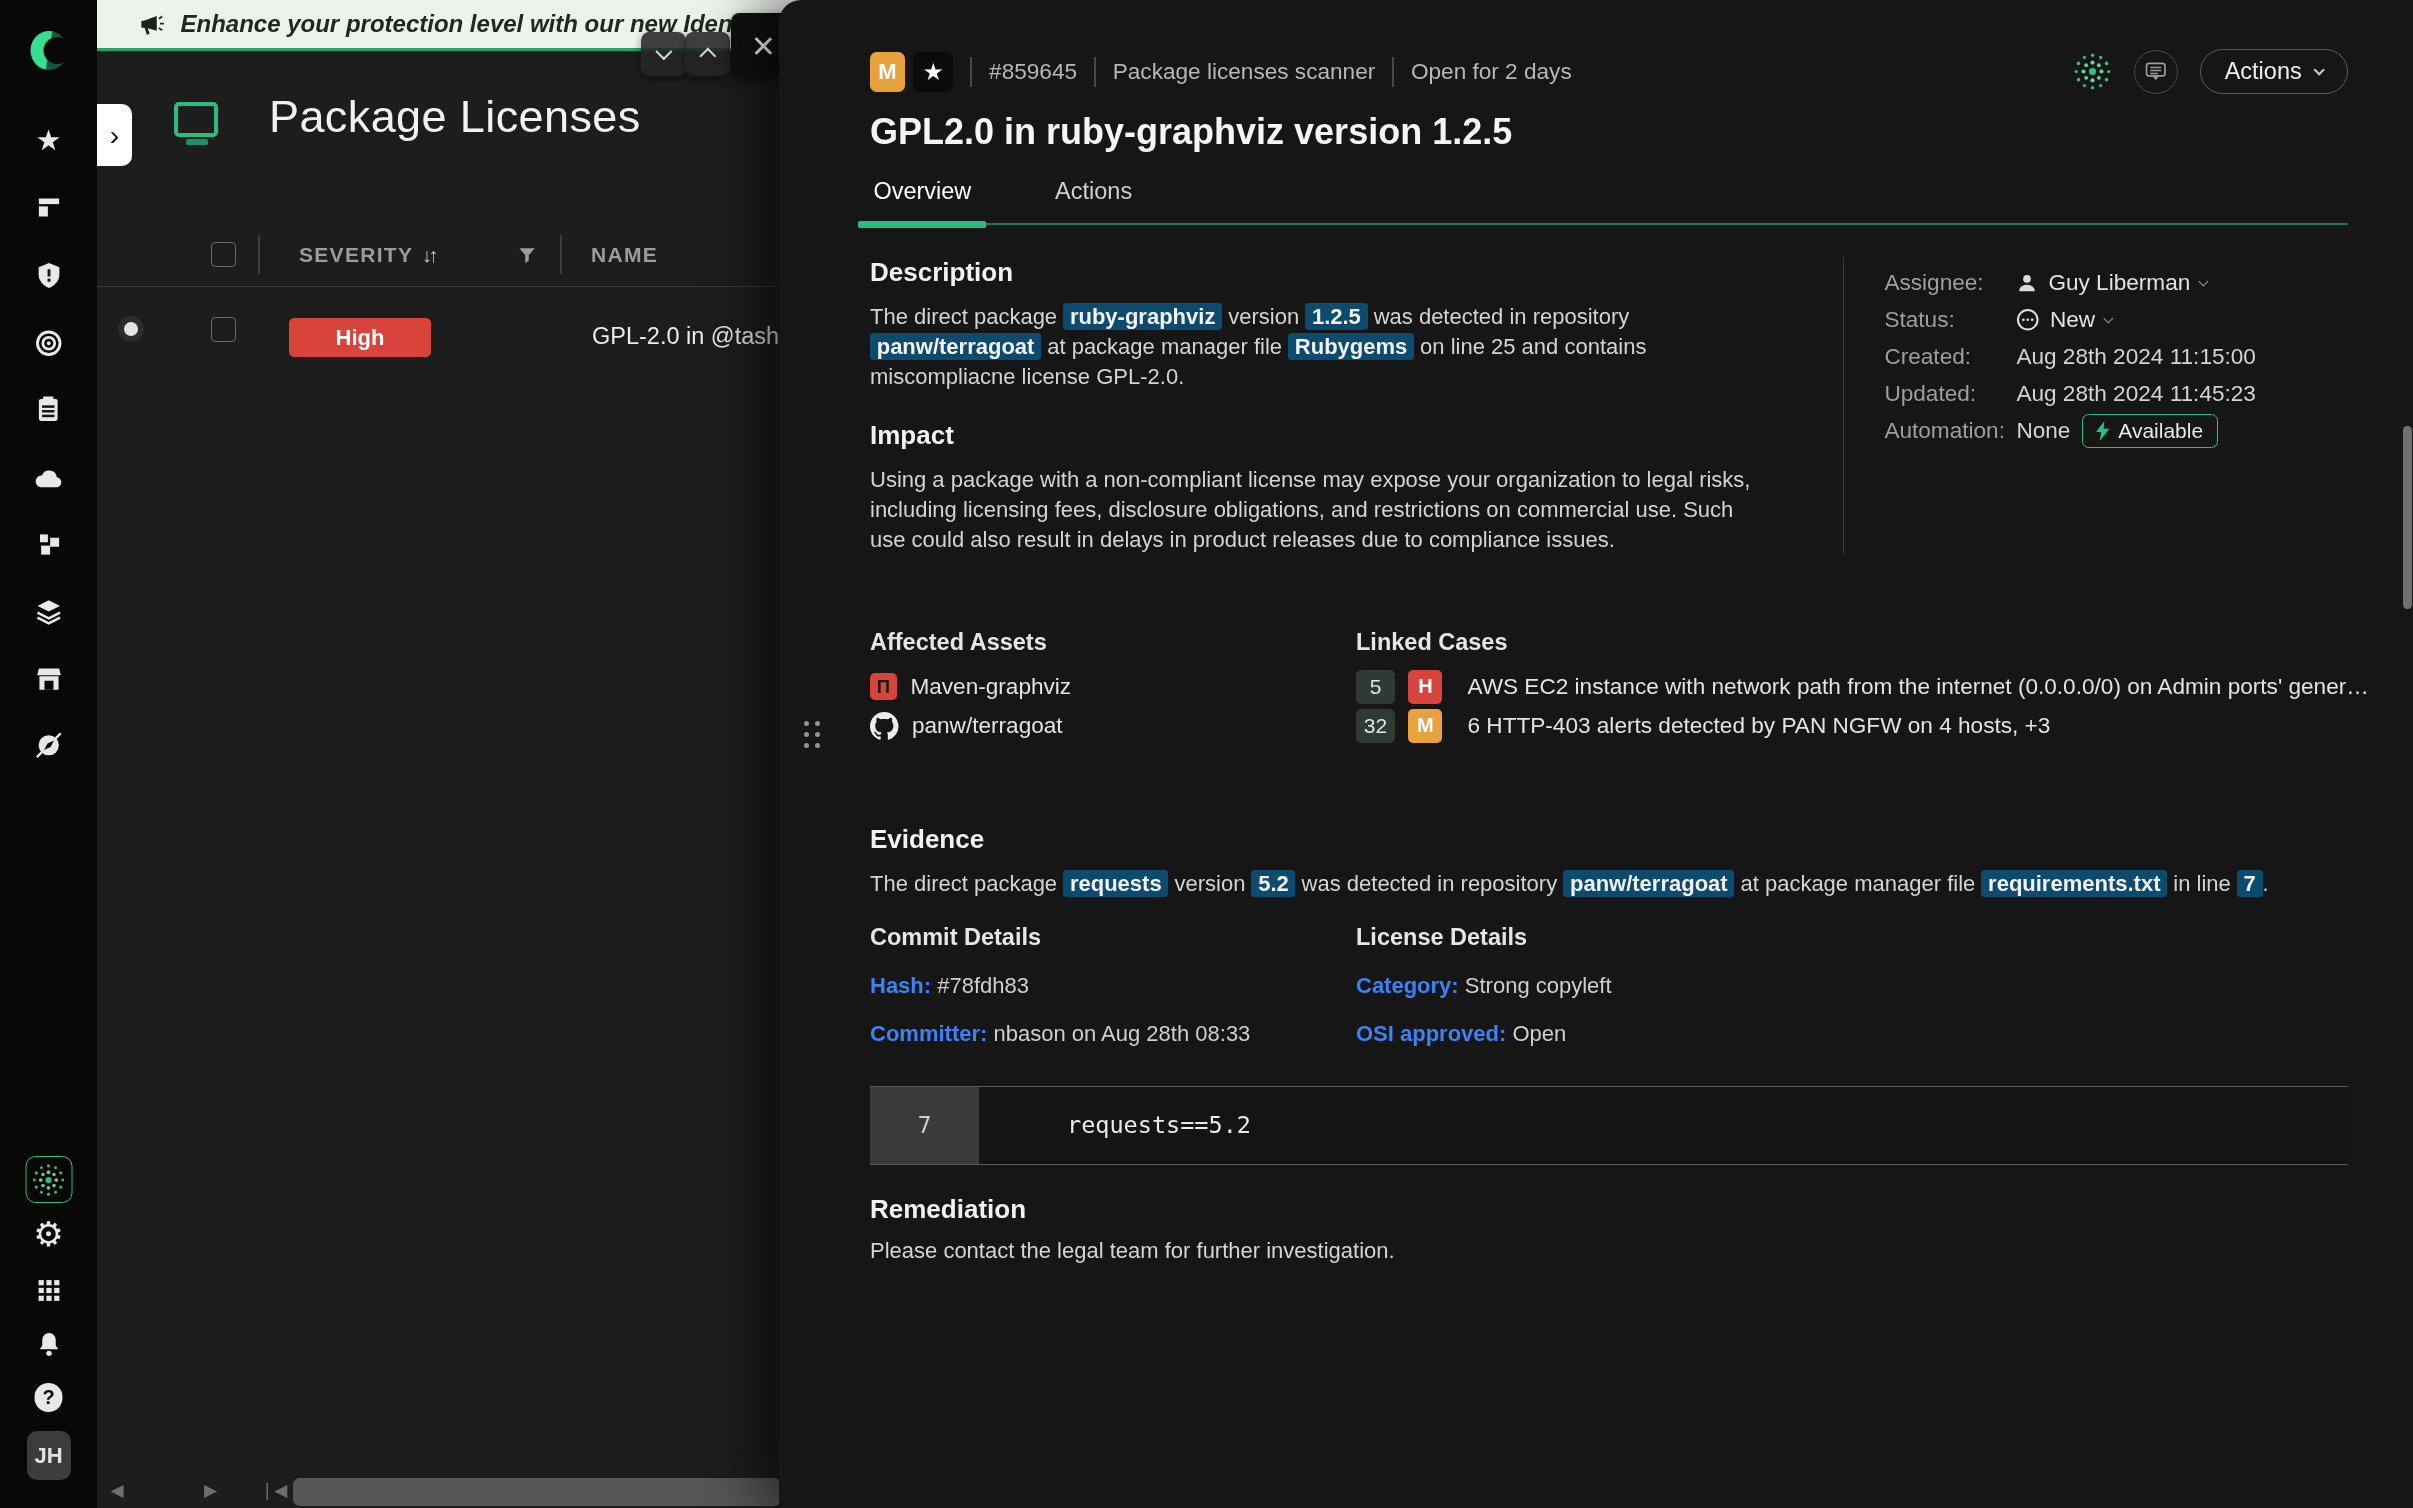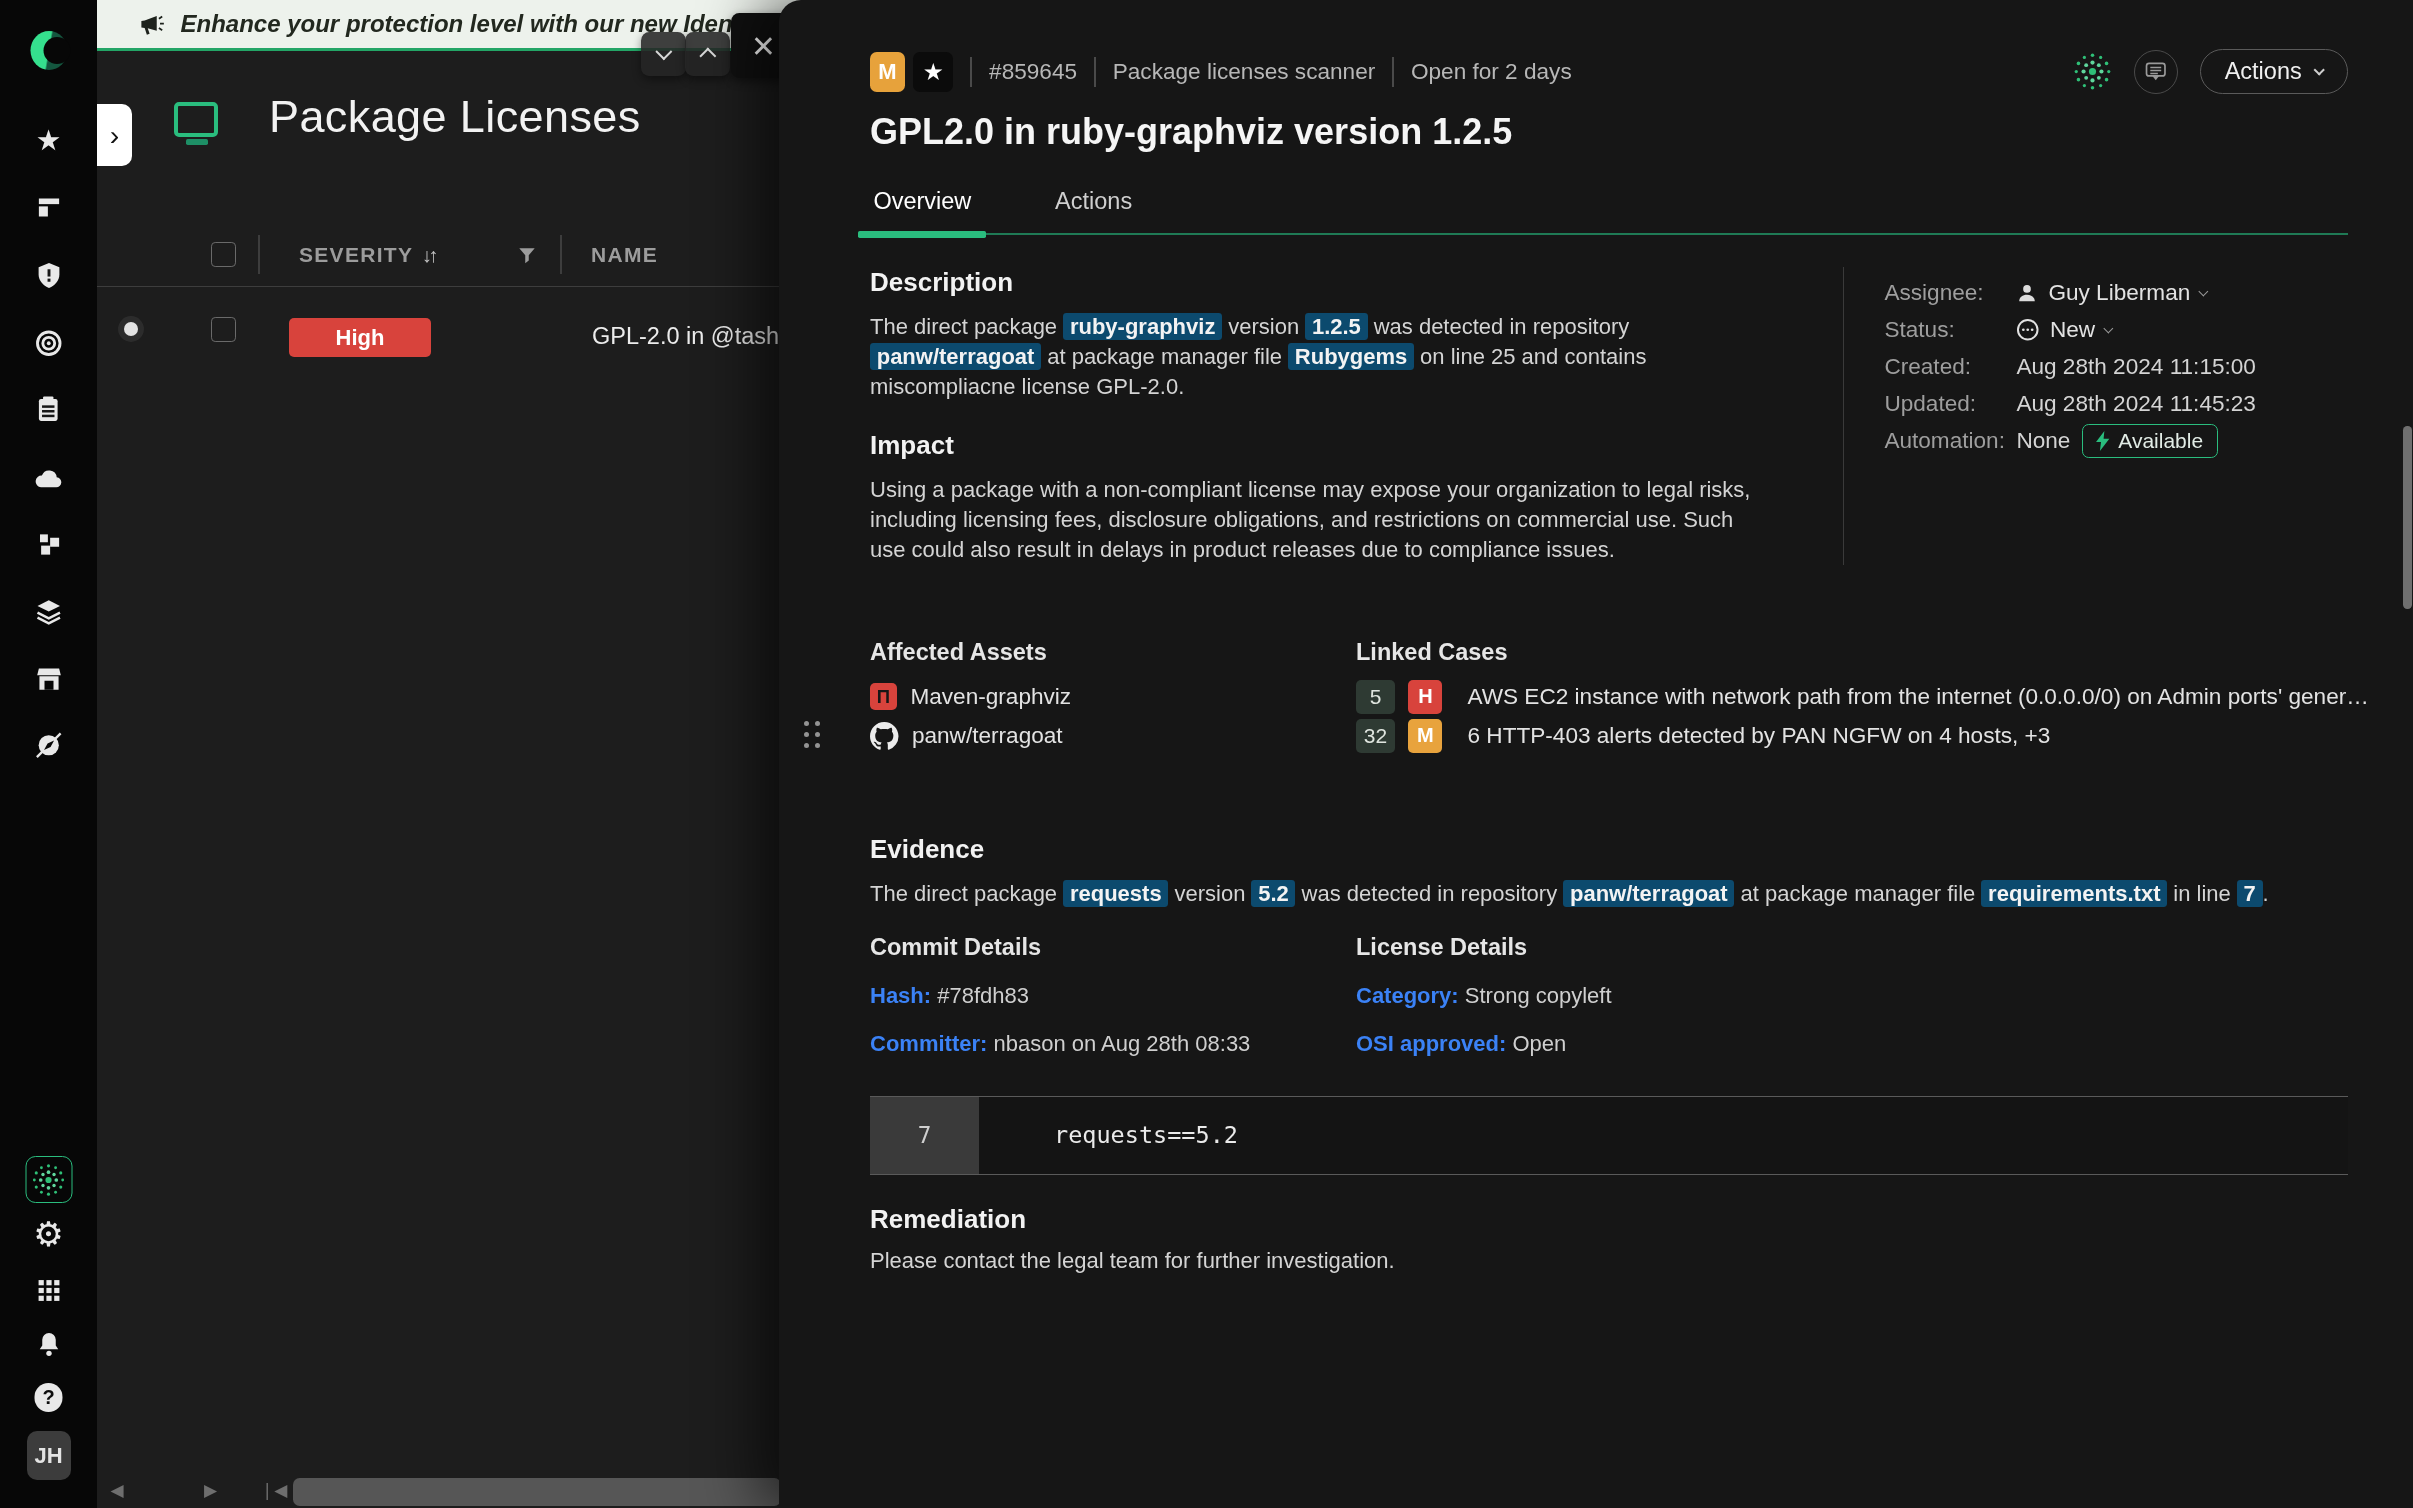--- a/index.html
+++ b/index.html
@@ -50,21 +50,21 @@
   .p-head { display:flex; align-items:center; margin-top:49px; height:45px; }
   .badge-m { width:35px; height:40px; border-radius:6.7px; background:#e7a23b; color:#fff; font-weight:bold; font-size:22px; display:flex; align-items:center; justify-content:center; }
   .badge-star { width:40px; height:40px; border-radius:6.7px; background:#0b0b0b; color:#fff; font-size:23.5px; display:flex; align-items:center; justify-content:center; margin-left:8.4px; cursor:pointer; }
   .hsep { width:1.7px; height:30px; background:#4a4a4a; margin:0 17px; }
   .h-meta { font-size:22.6px; color:#b7b7b7; }
   .h-right { margin-left:auto; display:flex; align-items:center; gap:22px; }
   .round-btn { width:44px; height:44px; border:1.7px solid #4a4a4a; border-radius:50%; display:flex; align-items:center; justify-content:center; cursor:pointer; }
   .actions-btn { height:45px; border:1.7px solid #5a5a5a; border-radius:23.5px; padding:0 23.5px; display:flex; align-items:center; gap:13.4px; font-size:23.5px; color:#f0f0f0; cursor:pointer; }
   .chev-s { width:8.4px; height:8.4px; border-right:2.1px solid #cfcfcf; border-bottom:2.1px solid #cfcfcf; transform:rotate(45deg); margin-top:-3.4px; }
   .p-title { margin-top:17px; font-size:36px; font-weight:bold; color:#f5f5f5; }
-  .tabs { display:flex; margin-top:35px; border-bottom:2.5px solid #1f7a55;text-align:center; }
+  .tabs { display:flex; margin-top:25px; border-bottom:2.5px solid #1f7a55;text-align:center; }
   .tab { font-size:23.5px; color:#cfcfcf; padding:0 3.4px 18.4px; margin-right:77px; position:relative; cursor:pointer; }
   .tab.active { color:#fff; }
   .tab.active::after { content:''; position:absolute; left:-11.7px; right:-11.7px; bottom:-5px; height:7.5px; background:#2abd7e; border-radius:1.7px; }
 
   .content-row { display:flex; margin-top:32px; }
   .main-col { width:965px; }
   .meta-col { margin-left:8.4px; border-left:1.7px solid #3a3a3a; padding:6.7px 0 25px 40px; flex:1; }
   h3.sec { font-size:26px; font-weight:bold; color:#f2f2f2; }
   .para { margin-top:13.4px; font-size:22px; line-height:30px; color:#d4d4d4; max-width:901px; }
   .chip { background:#0c4a6e; color:#f3f3f3; font-weight:bold; padding:0.8px 6.7px; border-radius:3.4px; }
@@ -83,21 +83,21 @@
   .cnt-chip { min-width:39px; height:34px; background:#2e3a33; border-radius:5px; color:#dfe5df; font-size:21px; display:flex; align-items:center; justify-content:center; padding:0 6.7px; }
   .sev-chip { width:34px; height:34px; border-radius:5px; color:#fff; font-weight:bold; font-size:20px; display:flex; align-items:center; justify-content:center; margin-left:6.7px; }
   .sev-h { background:#d8433c; } .sev-m { background:#e8a33d; }
   .lc-text { margin-left:11.7px; white-space:nowrap; overflow:hidden; text-overflow:ellipsis; max-width:905px; }
 
   .evidence { margin-top:79px; }
   .details { margin-top:25px; }
   .d-line { margin-top:22px; font-size:22px; color:#cfcfcf; }
   .code { margin-top:39px; border-top:1.7px solid #5a5a5a; border-bottom:1.7px solid #5a5a5a; height:79px; display:flex; background:#141414; }
   .gutter { width:109px; background:#3a3a3a; color:#cfcfcf; font-family:"DejaVu Sans Mono","Liberation Mono",monospace; font-size:22.6px; display:flex; align-items:center; justify-content:center; }
-  .codeline { flex:1; display:flex; align-items:center; padding-left:75px; font-family:"DejaVu Sans Mono","Liberation Mono",monospace; font-size:23.5px; color:#eaeaea; }
+  .codeline { flex:1; display:flex; align-items:center; padding-left:75px; font-family:"DejaVu Sans Mono","Liberation Mono",monospace; font-size:23.5px; color:#eaeaea;margin-left:13px; }
   .remed { margin-top:29px; }
   .remed .para { margin-top:11.7px; max-width:none; }
 
   .drag { position:absolute; left:25px; top:721px; display:grid; grid-template-columns:5px 5px; grid-gap:5.9px; cursor:grab; }
   .drag i { width:5px; height:5px; border-radius:50%; background:#949494; }
   .vscroll { position:absolute; right:0.8px; top:426px; width:9.2px; height:183px; background:#6f6f6f; border-radius:4.2px; cursor:pointer; }
   svg { display:block; }
 </style>
 </head>
 <body>

